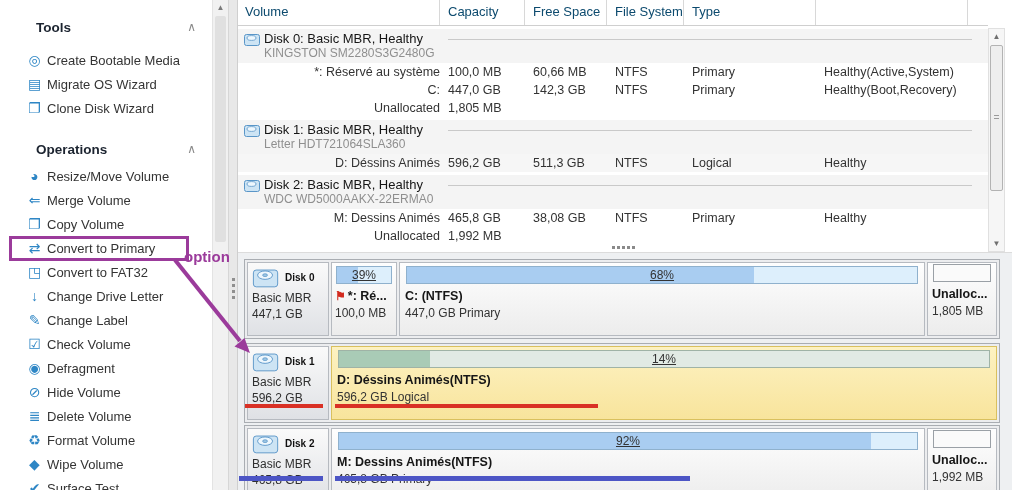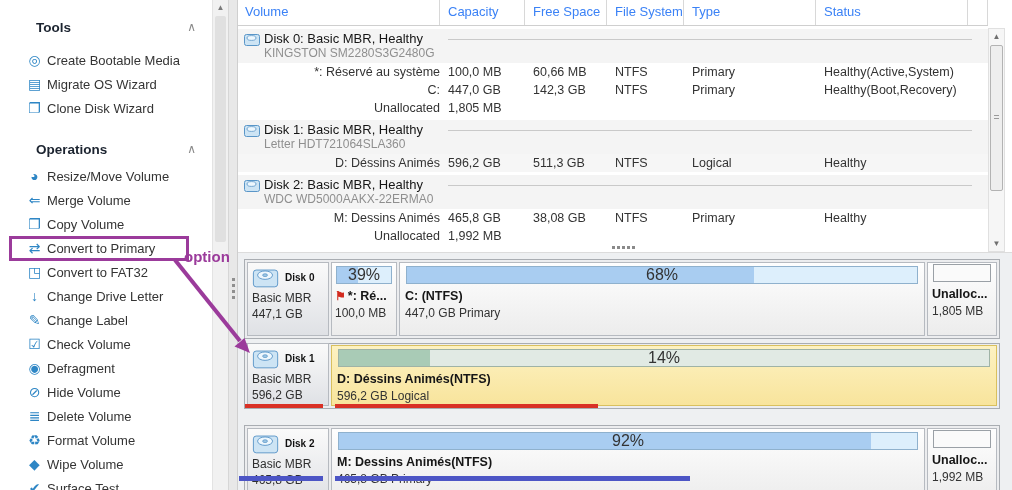--- a/index.html
+++ b/index.html
@@ -20,21 +20,21 @@
   .side-scroll .arr{position:absolute;left:0;width:100%;text-align:center;font-size:8px;color:#7a7a7a;line-height:14px;}
   .side-scroll .thumb{position:absolute;left:2px;right:2px;top:16px;height:226px;background:#e0e0e0;border-radius:2px;}
   
   .vsplit{position:absolute;left:228px;top:0;width:10px;height:490px;background:#e8e8e8;border-left:1px solid #d6d6d6;border-right:1px solid #cfcfcf;box-sizing:border-box;}
   .vsplit-dots{position:absolute;left:3px;top:278px;display:flex;flex-direction:column;gap:3px;}
   .vsplit-dots i{width:3px;height:3px;background:#8f8f8f;}
   
   .main{position:absolute;left:238px;top:0;width:774px;height:490px;}
   .table-wrap{position:absolute;left:0;top:0;width:750px;}
   .thead,.trow{display:grid;grid-template-columns:202px 85px 82px 77px 132px 152px 1fr;}
-  .thead{height:25px;line-height:24px;border-bottom:1px solid #cfcfcf;font-size:13px;color:#3b82f6;}
+  .thead{height:25px;line-height:24px;border-bottom:1px solid #cfcfcf;font-size:13px;color:#0c4a6e;}
   .thead .cell{border-right:1px solid #d8d8d8;padding-left:8px;box-sizing:border-box;overflow:hidden;}
   .thead .c0{padding-left:7px;}
   .trow{height:18px;line-height:18px;font-size:12.5px;}
   .trow .cell{padding-left:8px;white-space:nowrap;overflow:hidden;}
   .trow .c0{padding-left:14px;text-align:right;}
   .trow.shade{background:#f6f6f6;}
   .grp{position:relative;height:34px;background:#f4f4f4;margin-top:3px;padding-left:26px;box-sizing:border-box;}
   .grp .gtitle{font-weight:normal;font-size:13px;color:#151515;padding-top:2px;white-space:nowrap;}
   .grp .gmodel{font-size:12px;color:#8f8f8f;white-space:nowrap;}
   .grp .gline{position:absolute;left:210px;top:10px;width:524px;border-top:1px solid #c9c9c9;}
@@ -57,21 +57,21 @@
   .part{background:linear-gradient(#fefefe,#ececec);border:1px solid #b6bac0;padding:2px 5px;box-sizing:border-box;overflow:hidden;}
   .part.flex{flex:1 1 auto;}
   .part.p66{width:66px;flex:0 0 66px;padding:2px 3px;}
   .part.selected{background:linear-gradient(#fdf2c2,#f8e49c);border-color:#d9c05e;}
   .unalloc{width:70px;flex:0 0 70px;background:linear-gradient(#fefefe,#ececec);border:1px solid #b6bac0;padding:0 4px;box-sizing:border-box;overflow:hidden;}
   .bar{position:relative;height:16px;border:1px solid #8fb1cd;background:#ddeffc;margin:1px 1px 0 1px;}
   .bar .fill{position:absolute;left:0;top:0;bottom:0;background:#a9cdf1;}
   .bar.green{border-color:#9fb3a6;background:#e1eae4;}
   .bar.green .fill{background:#a9cbb6;}
   .bar.empty{border-color:#9aa0a6;background:#fafafa;}
-  .pct{position:absolute;left:0;right:0;top:0;text-align:center;font-size:16px;color:#333;line-height:16px;}
+  .pct{position:absolute;left:0;right:0;top:0;text-align:center;font-size:12px;color:#333;line-height:16px;text-decoration:underline;}
   .ptitle{font-weight:bold;font-size:12.5px;color:#161616;margin-top:5px;white-space:nowrap;overflow:hidden;}
   .psize{font-size:12px;color:#333;margin-top:3px;white-space:nowrap;overflow:hidden;}
   .flag{color:#d22a1e;margin-right:2px;font-size:12px;}
   
   .overlay{position:absolute;left:0;top:0;pointer-events:none;}
   .anno-box{position:absolute;left:9px;top:236px;width:180px;height:25px;border:3px solid #9b3b9b;box-sizing:border-box;pointer-events:none;}
   .anno-option{position:absolute;left:184px;top:248px;color:#9b3b9b;font-weight:bold;font-size:15px;pointer-events:none;}
   .anno-line{position:absolute;height:4px;pointer-events:none;}
   .anno-red{background:#d93025;}
   .anno-blue{background:#4c55c5;height:5px;}
@@ -178,21 +178,20 @@
 
 <div class="main">
 
   <div class="table-wrap">
     <div class="thead">
       <div class="cell c0">Volume</div>
       <div class="cell">Capacity</div>
       <div class="cell">Free Space</div>
       <div class="cell">File System</div>
       <div class="cell">Type</div>
-      <div class="cell">Status</div>
       <div class="cell"></div>
     </div>
 
     <div class="grp">
       <svg class="dicon" width="16" height="13" viewBox="0 0 16 13">
         <rect x="0.5" y="1.5" width="15" height="11" rx="2" fill="#cde4f4" stroke="#5a96c8"></rect>
         <ellipse cx="7.5" cy="5" rx="4.5" ry="2.4" fill="#eef7fd" stroke="#5a96c8" stroke-width="0.8"></ellipse>
       </svg>
       <div class="gtitle">Disk 0: Basic MBR, Healthy</div>
       <div class="gmodel">KINGSTON SM2280S3G2480G</div>
@@ -321,21 +320,21 @@
         <div class="ptitle">C: (NTFS)</div>
         <div class="psize">447,0 GB Primary</div>
       </div>
       <div class="unalloc">
         <div class="bar empty"></div>
         <div class="ptitle">Unalloc...</div>
         <div class="psize">1,805 MB</div>
       </div>
     </div>
 
-    <div class="disk-row" style="top:90px;height:66px;align-items:flex-end;">
+    <div class="disk-row" style="top:90px;height:80px;">
       <div class="disk-head">
         <div class="dh-top">
           <svg width="28" height="23" viewBox="0 0 30 24">
             <rect x="1.5" y="4" width="26" height="18" rx="3" fill="#cde4f4" stroke="#5a96c8"></rect>
             <ellipse cx="14" cy="9.5" rx="8" ry="4.5" fill="#eef7fd" stroke="#5a96c8"></ellipse>
             <ellipse cx="14" cy="9.5" rx="2.6" ry="1.5" fill="#9ec6e4" stroke="#5a96c8" stroke-width="0.8"></ellipse>
           </svg>
           <span class="dname">Disk 1</span>
         </div>
         <div class="dline">Basic MBR</div>

